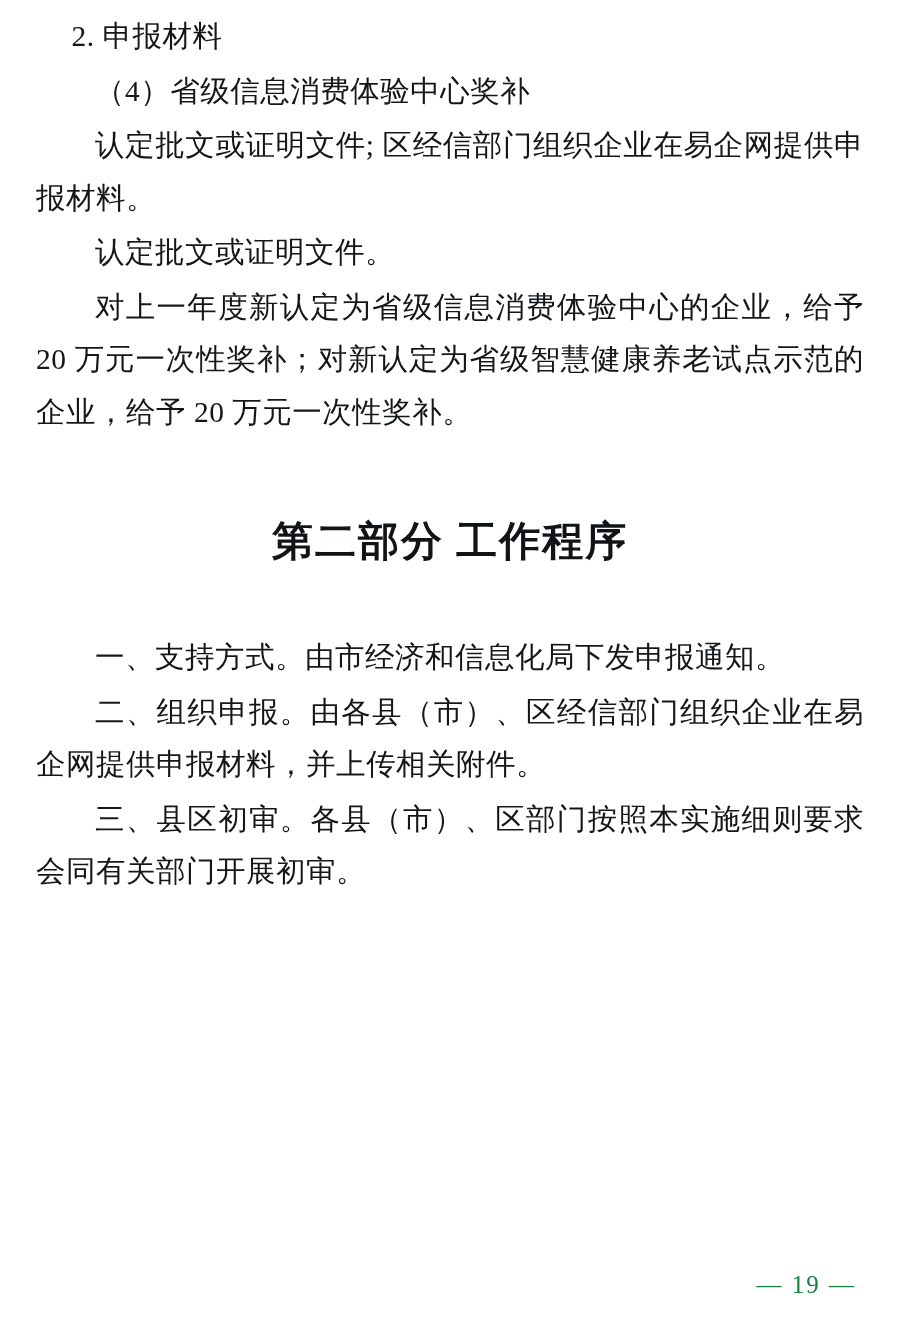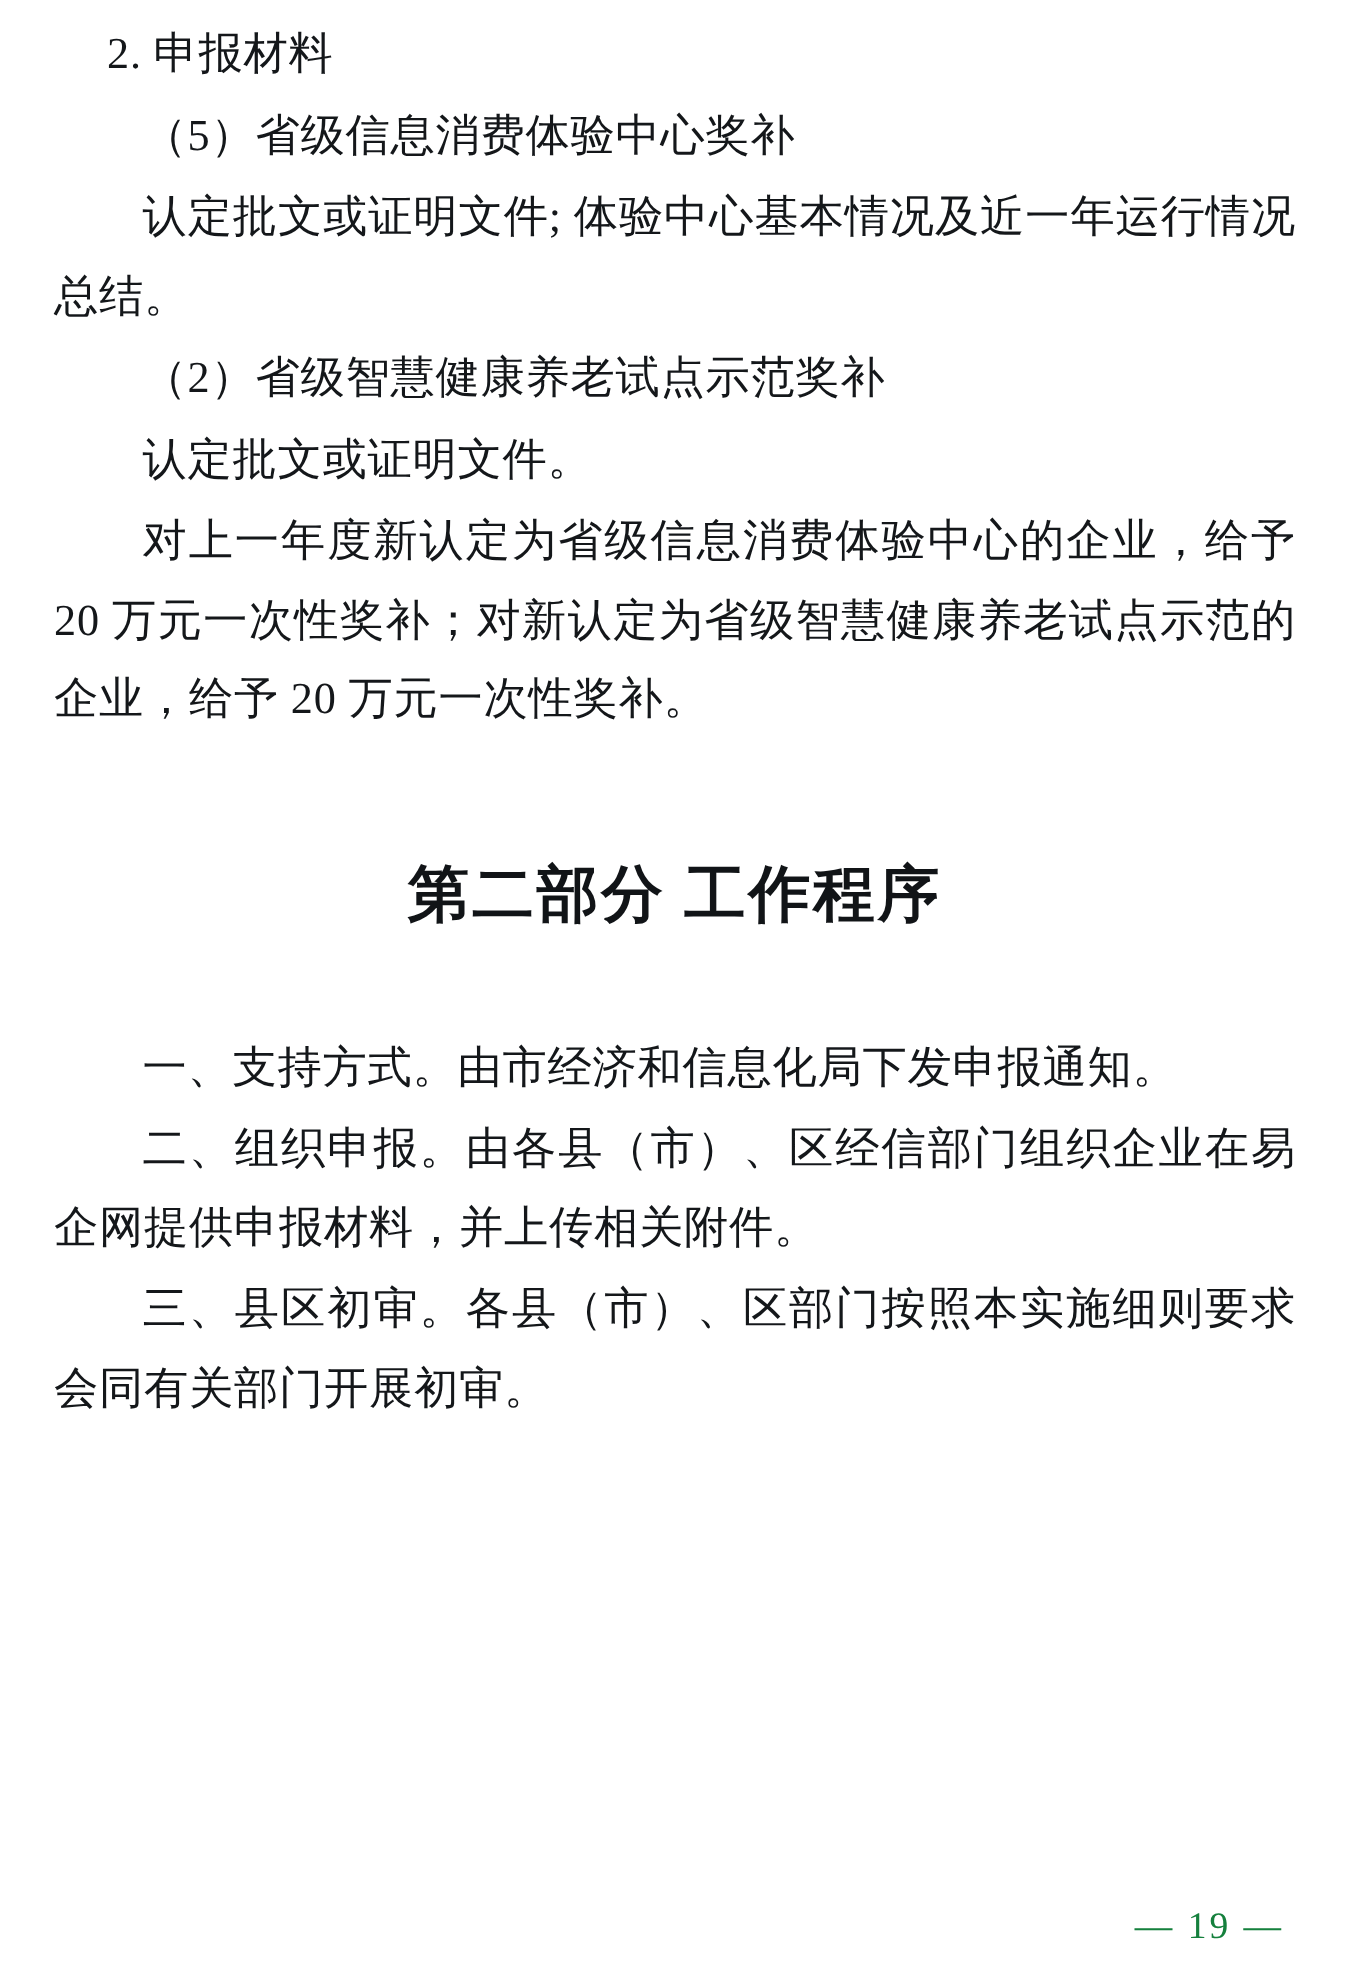--- a/index.html
+++ b/index.html
@@ -55,23 +55,22 @@
     letter-spacing: 2px;
     color: #15803d;
   }
 </style>
 </head>
 <body>
 
 <div class="page">
 
   <p class="para indent-num">2.  申报材料</p>
-  <p class="para indent">（5）省级信息消费体验中心奖补</p>
-  <p class="para indent">认定批文或证明文件; 体验中心基本情况及近一年运行情况总结。</p>
-  <p class="para indent">（2）省级智慧健康养老试点示范奖补</p>
+  <p class="para indent">（4）省级信息消费体验中心奖补</p>
+  <p class="para indent">认定批文或证明文件; 区经信部门组织企业在易企网提供申报材料。</p>
   <p class="para indent">认定批文或证明文件。</p>
   <p class="para indent">对上一年度新认定为省级信息消费体验中心的企业，给予 20 万元一次性奖补；对新认定为省级智慧健康养老试点示范的企业，给予 20 万元一次性奖补。</p>
 
   <div class="spacer-lg"></div>
 
   <h2 class="section-title">第二部分    工作程序</h2>
 
   <div class="spacer-md"></div>
 
   <p class="para indent">一、支持方式。由市经济和信息化局下发申报通知。</p>

